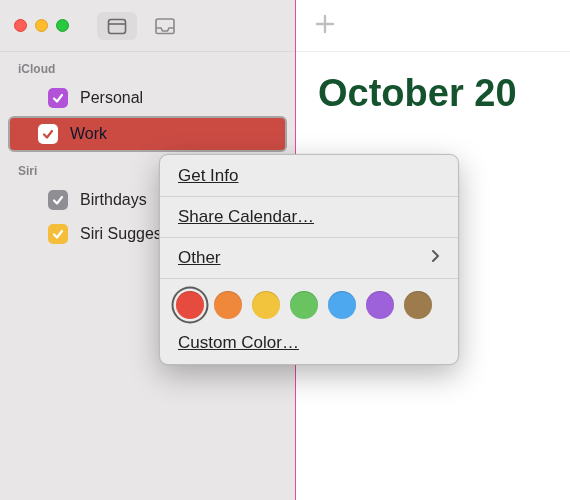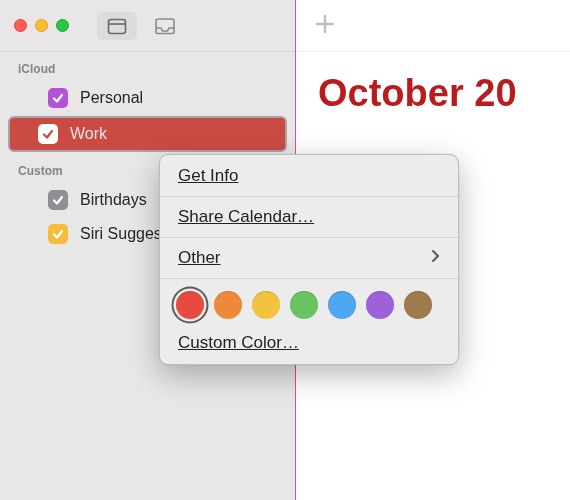--- a/index.html
+++ b/index.html
@@ -44,21 +44,21 @@
       display:flex; align-items:center;
       padding: 6px 20px 6px 38px;
       gap: 12px;
       font-size: 16px;
       color:#262626;
       border-radius: 6px;
       margin: 2px 10px;
     }
     .cal-item.selected {
       background:#cb4b43;
-      color:#e5e5e5;
+      color:#0f172a;
       margin: 2px 8px;
       border: 2px solid #a8a5a7;
       padding-left: 28px;
     }
     .cal-check {
       width: 20px; height: 20px;
       border-radius: 5px;
       display:flex; align-items:center; justify-content:center;
       flex-shrink:0;
     }
@@ -71,21 +71,21 @@
       height:52px;
       display:flex; align-items:center;
       padding: 0 18px;
       border-bottom: 1px solid #eee;
     }
     .plus-icon { color:#b9b9b9; }
     .month-title {
       font-size: 38px;
       font-weight: 700;
       padding: 20px 0 0 22px;
-      color:#b91c1c;
+      color:#14532d;
       white-space: nowrap;
     }
     .context-menu {
       position: absolute;
       left: 159px; top: 154px;
       width: 300px;
       background: #ececec;
       border: 1px solid #bdbdbd;
       border-radius: 9px;
       box-shadow: 0 10px 30px rgba(0,0,0,0.28), 0 0 0 0.5px rgba(0,0,0,0.05);
@@ -154,21 +154,21 @@
               <path d="M3 7.5 L6 10.5 L11 4" stroke="#cb4b43" stroke-width="2.2" fill="none" stroke-linecap="round" stroke-linejoin="round"></path>
             </svg>
         </div>
         <span>Work</span>
       </div>
 
 
     </div>
 
     <div>
-      <div class="section-header">Custom</div>
+      <div class="section-header">Siri</div>
 
       <div class="cal-item">
         <div class="cal-check" style="background:#8e8e93">
           <svg viewBox="0 0 14 14">
               <path d="M3 7.5 L6 10.5 L11 4" stroke="#fff" stroke-width="2.2" fill="none" stroke-linecap="round" stroke-linejoin="round"></path>
             </svg>
         </div>
         <span>Birthdays</span>
       </div>
 

